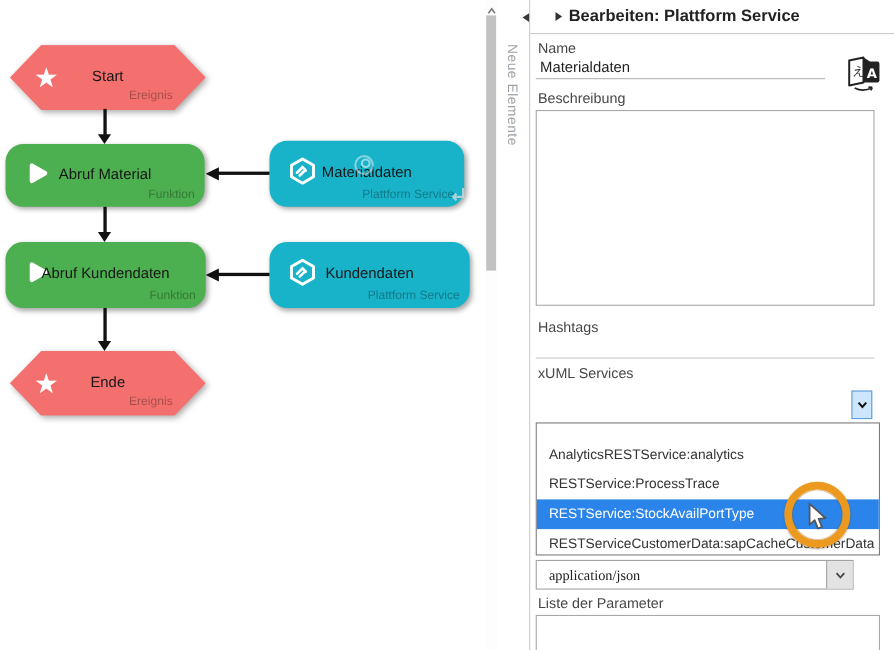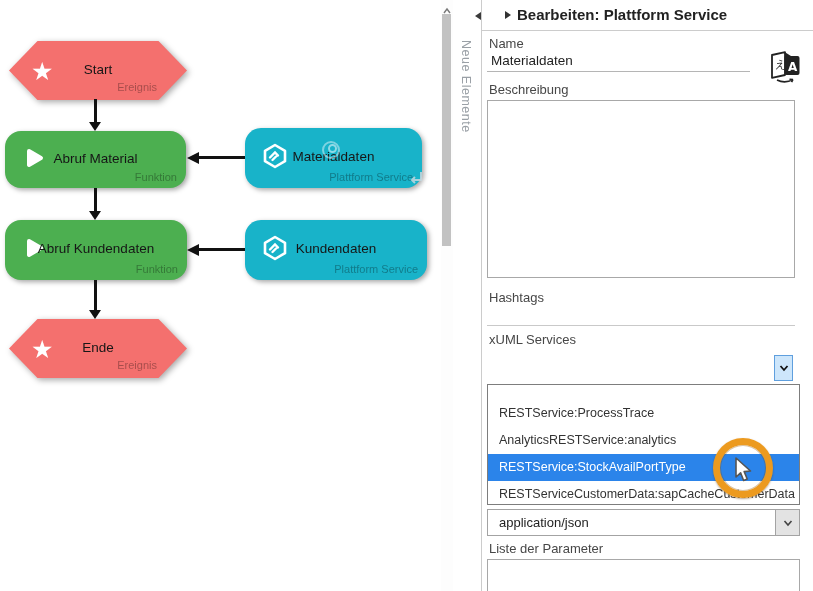--- a/index.html
+++ b/index.html
@@ -61,21 +61,21 @@
   #beschreibung-box { left:5px; top:100px; width:308px; height:178px; resize:none; font-family:"Liberation Sans",sans-serif; outline:none; }
   .hr { position:absolute; left:5px; top:325px; width:308px; height:1px; background:#c9c9c9; }
 
   #xuml-select { position:absolute; left:5px; top:354px; width:308px; height:27px; background:#fff; }
   #xuml-chev { position:absolute; left:287px; top:1px; width:19px; height:26px; background:#cde6fb; border:1px solid #5f9fde; display:flex; align-items:center; justify-content:center; }
 
   #xuml-list { position:absolute; left:5px; top:384px; width:313px; height:121px; background:#fff; border:1px solid #7d7d7d; padding-top:15px; overflow:hidden; z-index:3; }
   .opt { height:27px; line-height:27px; padding-left:11px; font-size:12.5px; color:#333; white-space:nowrap; }
   .opt.sel { background:#2b84ea; color:#fff; }
 
-  #ct-select { left:5px; top:509px; width:313px; height:27px; border:1px solid #a3a3a3; }
+  #ct-select { left:5px; top:509px; width:289px; height:27px; border:1px solid #a3a3a3;font-family:Liberation Serif, serif; }
   #ct-select .ct-val { position:absolute; left:11px; top:0; line-height:25px; font-size:13px; color:#222; }
   #ct-chev { position:absolute; right:0; top:0; width:24px; height:25px; background:#e3e3e3; border-left:1px solid #a3a3a3; display:flex; align-items:center; justify-content:center; }
 
   #param-box { left:5px; top:559px; width:313px; height:45px; }
 
   #click-ring { position:absolute; left:231px; top:438px; width:60px; height:60px; border-radius:50%; border:7px solid #ec9a1f; box-shadow:0 1px 2px rgba(90,50,0,0.45), inset 0 0 0 1px rgba(140,80,0,0.35); z-index:5; }
   #cursor { position:absolute; left:252px; top:457px; z-index:6; }
 </style>
 </head>
 <body>
@@ -207,22 +207,22 @@
     <div class="flabel" style="top:332px;">xUML Services</div>
     <div id="xuml-select">
       <div id="xuml-chev">
         <svg width="12" height="12" viewBox="0 0 12 12">
             <path d="M2.5 4 L6 8 L9.5 4" fill="none" stroke="#111" stroke-width="1.8"></path>
           </svg>
       </div>
     </div>
 
     <div id="xuml-list">
+      <div class="opt">AnalyticsRESTService:analytics</div>
       <div class="opt">RESTService:ProcessTrace</div>
-      <div class="opt">AnalyticsRESTService:analytics</div>
       <div class="opt sel">RESTService:StockAvailPortType</div>
       <div class="opt">RESTServiceCustomerData:sapCacheCustomerData</div>
     </div>
 
     <div id="click-ring"></div>
     <span id="cursor">
       <svg width="19" height="27" viewBox="0 0 19 27">
         <path d="M2 1 L2 20 L6.6 15.8 L9.6 23.5 L13.2 22 L10.2 14.6 L16.5 14 Z" fill="#fff" stroke="#555" stroke-width="1.6" stroke-linejoin="round"></path>
       </svg>
     </span>

